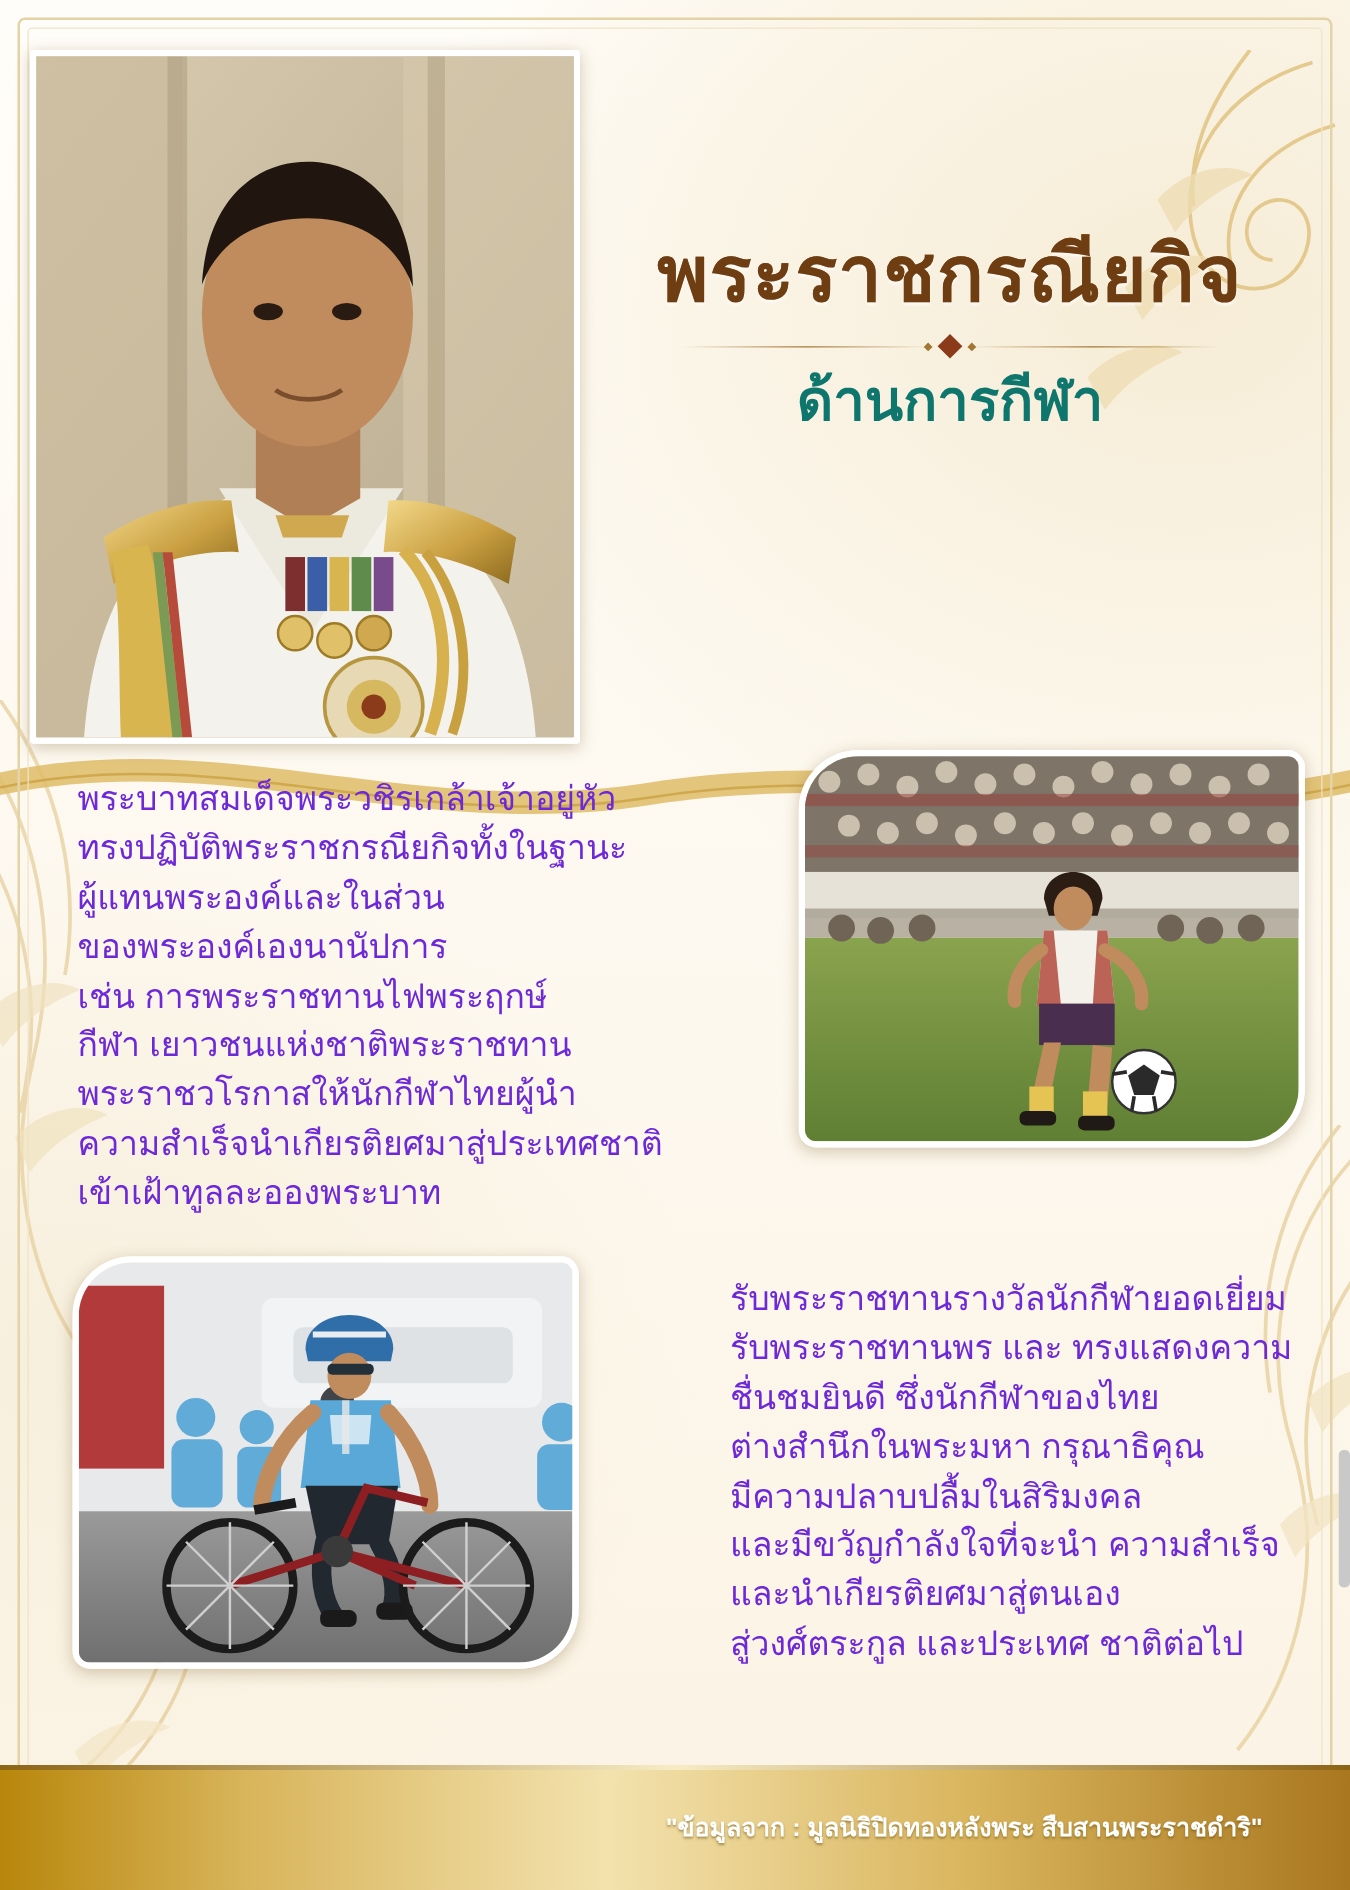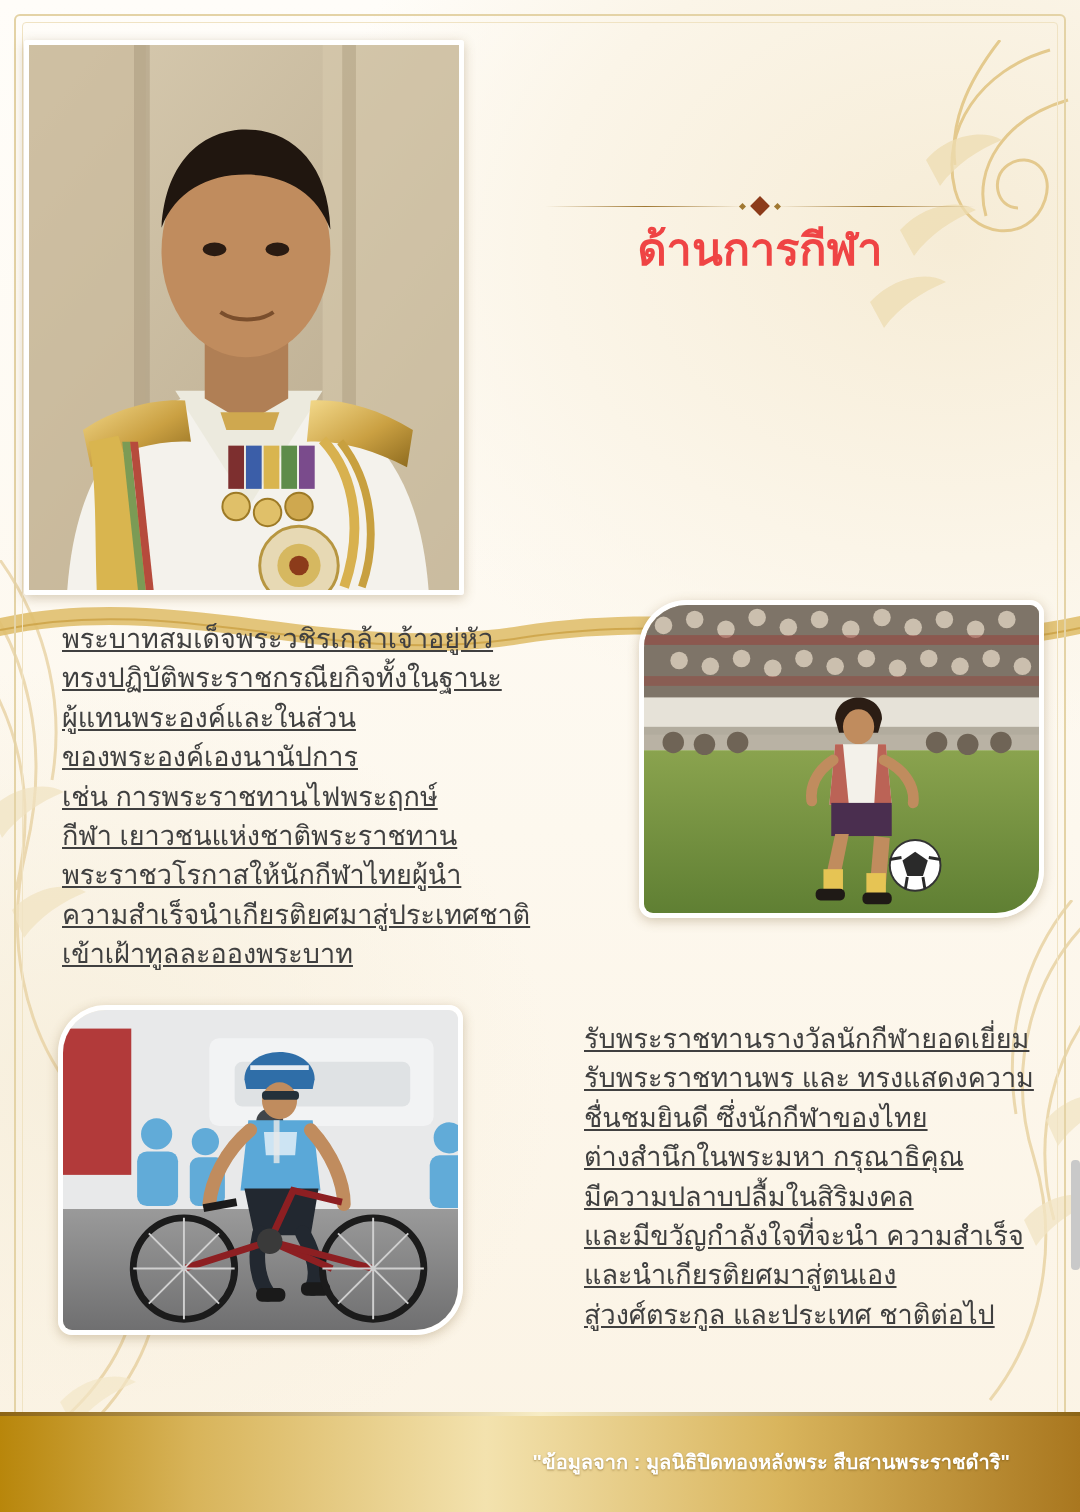--- a/index.html
+++ b/index.html
@@ -101,32 +101,31 @@
   .title-rule .ln.l::after { right: 0; }
   .title-rule .ln.r::after { left: 0; }
   .title-rule .dia {
     width: 14px; height: 14px;
     background: #8c3b1a;
     transform: rotate(45deg);
   }
   .title-sub {
     font-size: 45px;
     font-weight: bold;
-    color: #ef4444;
+    color: #0f766e;
     line-height: 1.2;
   }
 
   
   .para {
     position: absolute;
-    color: #404040;
+    color: #6d28d9;
     font-size: 27px;
     line-height: 1.46;
     white-space: pre-line;
-    text-decoration: underline;
   }
   .para-1 { left: 62px; top: 620px; width: 500px; }
   .para-2 { left: 536px; top: 1020px; width: 500px; margin-left: 48px; }
 
   
   .photo {
     position: absolute;
     overflow: hidden;
     border: 5px solid #ffffff;
     box-shadow: 0 3px 12px rgba(120,90,40,.3);
@@ -288,20 +287,21 @@
         <circle r="40" fill="#e7d9b4" stroke="#b79640" stroke-width="3"></circle>
         <circle r="22" fill="#d6b860"></circle>
         <circle r="10" fill="#8c3b1a"></circle>
       </g>
 
       <path d="M196 374 L256 374 L250 392 L202 392 Z" fill="#cfa84f"></path>
     </svg>
   </div>
 
   <div class="title-block">
+    <div class="title-main">พระราชกรณียกิจ</div>
     <div class="title-rule">
       <span class="ln l"></span>
       <span class="dia"></span>
       <span class="ln r"></span>
     </div>
     <div class="title-sub">ด้านการกีฬา</div>
   </div>
 
   <div class="para para-1">พระบาทสมเด็จพระวชิรเกล้าเจ้าอยู่หัว
 ทรงปฏิบัติพระราชกรณียกิจทั้งในฐานะ

